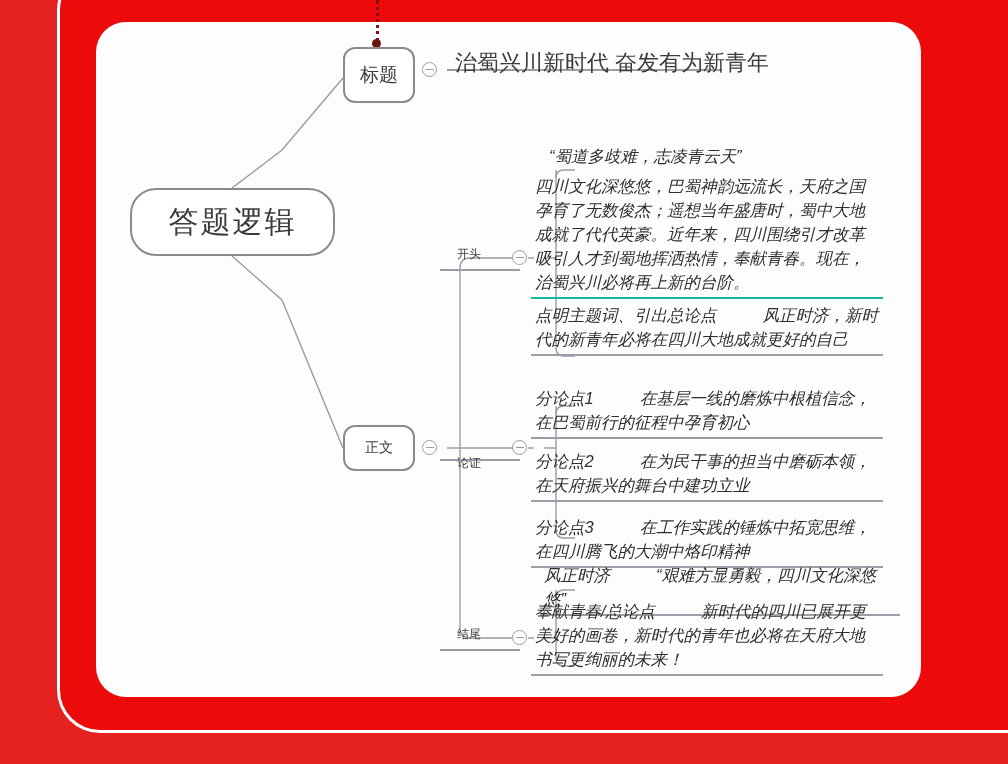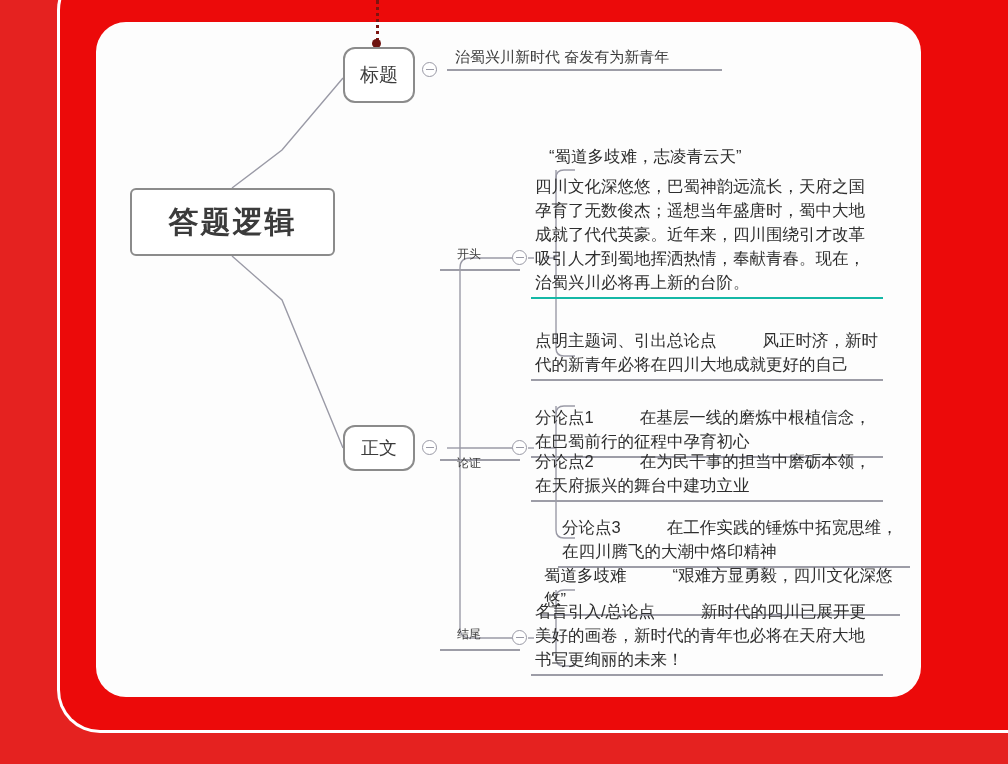--- a/index.html
+++ b/index.html
@@ -34,31 +34,31 @@
     position:absolute;
     background:#fff;
     border:2px solid #8b8b8b;
     border-radius:12px;
     display:flex;align-items:center;justify-content:center;
     box-sizing:border-box;
     color:#3b3b3b;
   }
   #root-node{
     left:130px;top:188px;width:205px;height:68px;
-    border-radius:6px;
+    border-radius:26px;
     border:2px solid #8b8b8b;
-    font-size:30px;font-weight:bold;letter-spacing:2px;
+    font-size:30px;font-weight:normal;letter-spacing:2px;
   }
   #node-title{
     left:343px;top:47px;width:72px;height:56px;
     font-size:19px;
   }
   #node-body{
     left:343px;top:425px;width:72px;height:46px;
-    font-size:18px;
+    font-size:14px;
   }
 
   .label-plain{
     position:absolute;
     font-size:12px;color:#3b3b3b;
     white-space:nowrap;
   }
 
   
   .collapse{
@@ -78,20 +78,21 @@
 
   
   .leaf{
     position:absolute;
     box-sizing:border-box;
     color:#2e2e2e;
     font-size:16.5px;
     line-height:24px;
     border-bottom:2px solid #9d9da7;
     padding:1px 4px 3px 4px;
+    font-style:italic;
   }
   .leaf .gap{display:inline-block;width:46px;}
 
   
   #top-stem{
     position:absolute;left:376px;top:0;width:0;height:42px;
     border-left:3px dotted #7d1410;
   }
   #top-dot{
     position:absolute;left:372px;top:39px;
@@ -176,40 +177,40 @@
 
 <div class="label-plain" style="left:457px;top:246px;">开头</div>
 <div class="collapse" style="left:512px;top:250px;"></div>
 
 <div class="label-plain" style="left:457px;top:436px;margin-top:19px;">论证</div>
 <div class="collapse" style="left:512px;top:440px;"></div>
 
 <div class="label-plain" style="left:457px;top:626px;">结尾</div>
 <div class="collapse" style="left:512px;top:630px;"></div>
 
-<div class="label-plain" style="left:455px;top:48px;font-size:15px;">治蜀兴川新时代  奋发有为新青年</div>
+<div class="label-plain" style="left:455px;top:48px;font-size:22px;">治蜀兴川新时代  奋发有为新青年</div>
 
 <div class="leaf" style="left:545px;top:143px;width:350px;border-bottom:none;">
   <span>“蜀道多歧难，志凌青云天”</span>
 </div>
 <div class="leaf" style="left:531px;top:173px;width:352px;border-bottom:2px solid #14b8a6;">
   <span>四川文化深悠悠，巴蜀神韵远流长，天府之国孕育了无数俊杰；遥想当年盛唐时，蜀中大地成就了代代英豪。近年来，四川围绕引才改革吸引人才到蜀地挥洒热情，奉献青春。现在，治蜀兴川必将再上新的台阶。</span>
 </div>
-<div class="leaf" style="left:531px;top:302px;width:352px;margin-top:25px;">
+<div class="leaf" style="left:531px;top:302px;width:352px;">
   <span>点明主题词、引出总论点</span><span class="gap"></span><span>风正时济，新时代的新青年必将在四川大地成就更好的自己</span>
 </div>
 
-<div class="leaf" style="left:531px;top:404px;width:352px;">
+<div class="leaf" style="left:531px;top:385px;width:352px;">
   <span>分论点1</span><span class="gap"></span><span>在基层一线的磨炼中根植信念，在巴蜀前行的征程中孕育初心</span>
 </div>
 <div class="leaf" style="left:531px;top:448px;width:352px;">
   <span>分论点2</span><span class="gap"></span><span>在为民干事的担当中磨砺本领，在天府振兴的舞台中建功立业</span>
 </div>
-<div class="leaf" style="left:531px;top:514px;width:352px;margin-left:27px;">
+<div class="leaf" style="left:531px;top:514px;width:352px;">
   <span>分论点3</span><span class="gap"></span><span>在工作实践的锤炼中拓宽思维，在四川腾飞的大潮中烙印精神</span>
 </div>
 
 <div class="leaf" style="left:540px;top:562px;width:360px;">
-  <span>蜀道多歧难</span><span class="gap"></span><span>“艰难方显勇毅，四川文化深悠悠”</span>
+  <span>风正时济</span><span class="gap"></span><span>“艰难方显勇毅，四川文化深悠悠”</span>
 </div>
 <div class="leaf" style="left:531px;top:598px;width:352px;">
-  <span>名言引入/总论点</span><span class="gap"></span><span>新时代的四川已展开更美好的画卷，新时代的青年也必将在天府大地书写更绚丽的未来！</span>
+  <span>奉献青春/总论点</span><span class="gap"></span><span>新时代的四川已展开更美好的画卷，新时代的青年也必将在天府大地书写更绚丽的未来！</span>
 </div>
 
 </body></html>

